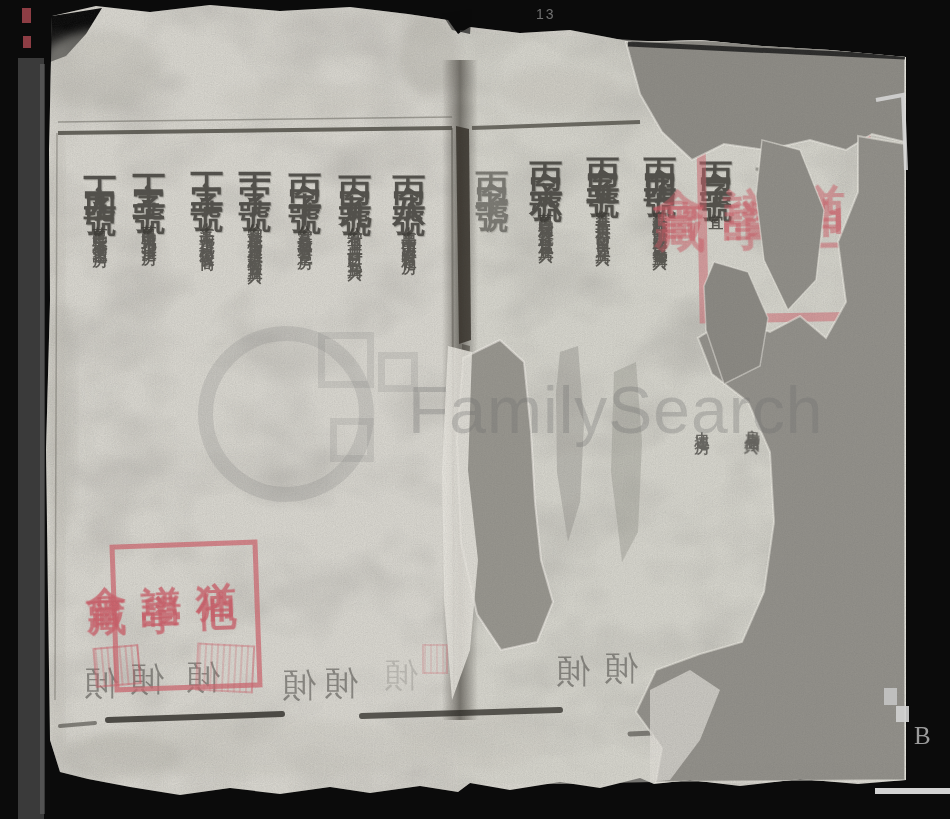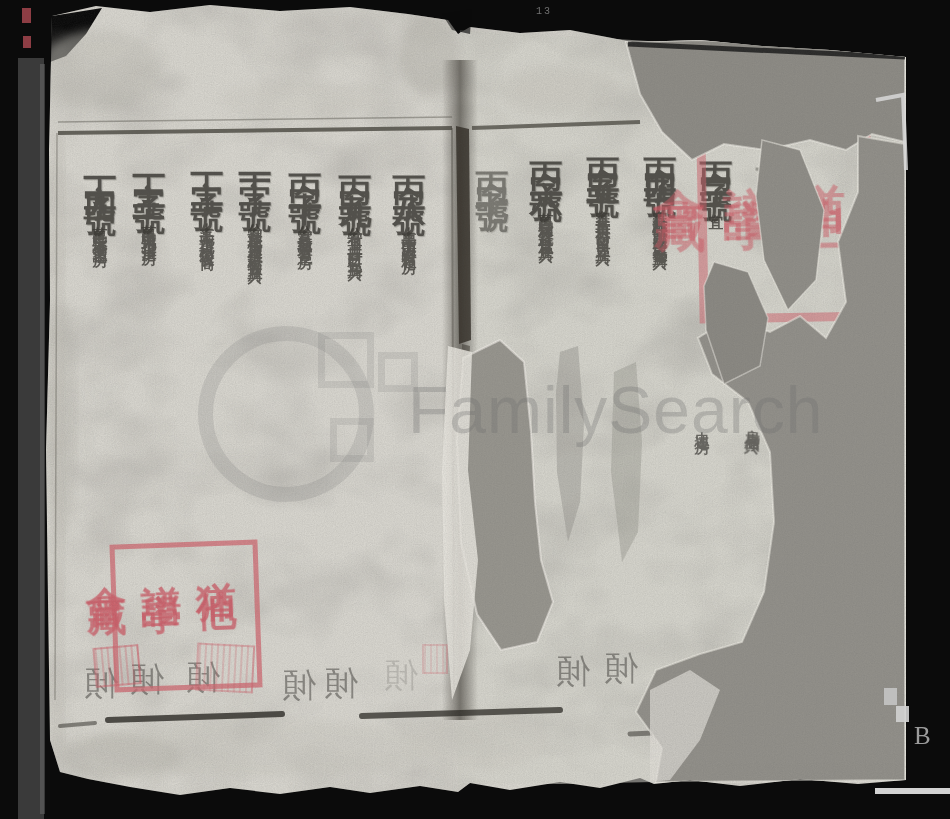--- a/index.html
+++ b/index.html
@@ -49,22 +49,22 @@
   .wm-circle{position:absolute;left:198px;top:326px;width:146px;height:146px;
         border:15px solid rgba(112,112,112,.18);border-radius:50%;}
   .wm-sq{position:absolute;border:7px solid rgba(112,112,112,.16);}
   #wmsq1{left:318px;top:332px;width:42px;height:42px}
   #wmsq2{left:378px;top:352px;width:26px;height:26px}
   #wmsq3{left:330px;top:418px;width:30px;height:30px}
 
   
   .film-letter{position:absolute;left:914px;top:722px;font-size:25px;color:#9b9b9b;
         font-family:"Liberation Serif",serif;}
-  .film-num{position:absolute;left:536px;top:6px;font-size:10px;color:#8a8a8a;
-        letter-spacing:2px;font-family:Liberation Mono, monospace;opacity:.8}
+  .film-num{position:absolute;left:536px;top:6px;font-size:14px;color:#8a8a8a;
+        letter-spacing:2px;font-family:Liberation Sans, sans-serif;opacity:.8}
 </style>
 </head>
 <body>
 
 <div id="stage">
 
   <svg class="layer" width="950" height="819">
     <defs>
       <clipPath id="paperClip">
         <polygon points="52,16 96,6 150,12 210,5 280,11 350,7 408,14 448,20 458,34 470,27 520,33 570,30 612,38 632,42 700,40 762,46 830,50 906,57 906,780 858,784 800,779 740,786 690,780 654,784 640,778 600,788 560,782 510,790 470,783 458,792 420,786 370,793 330,787 280,794 230,788 180,795 130,787 88,779 60,772 50,740 48,600 46,450 50,300 49,150"></polygon>

